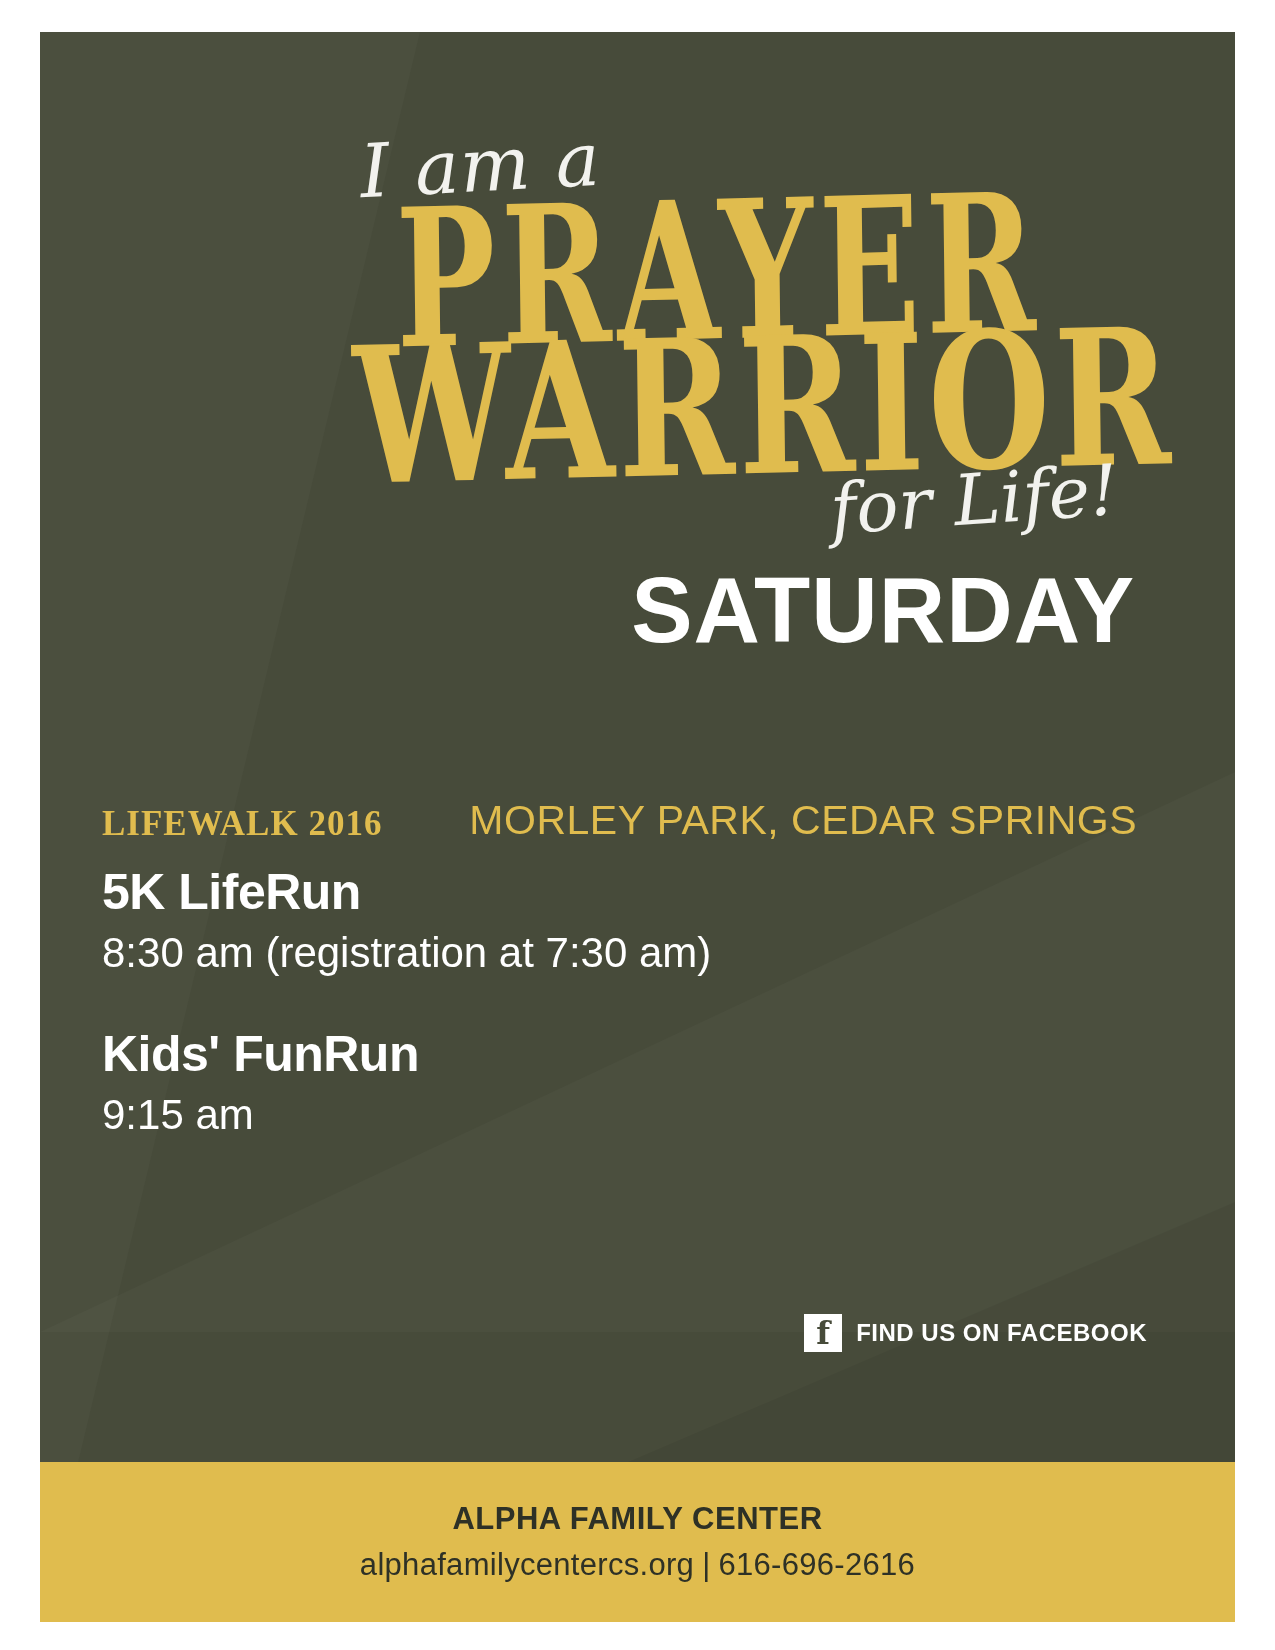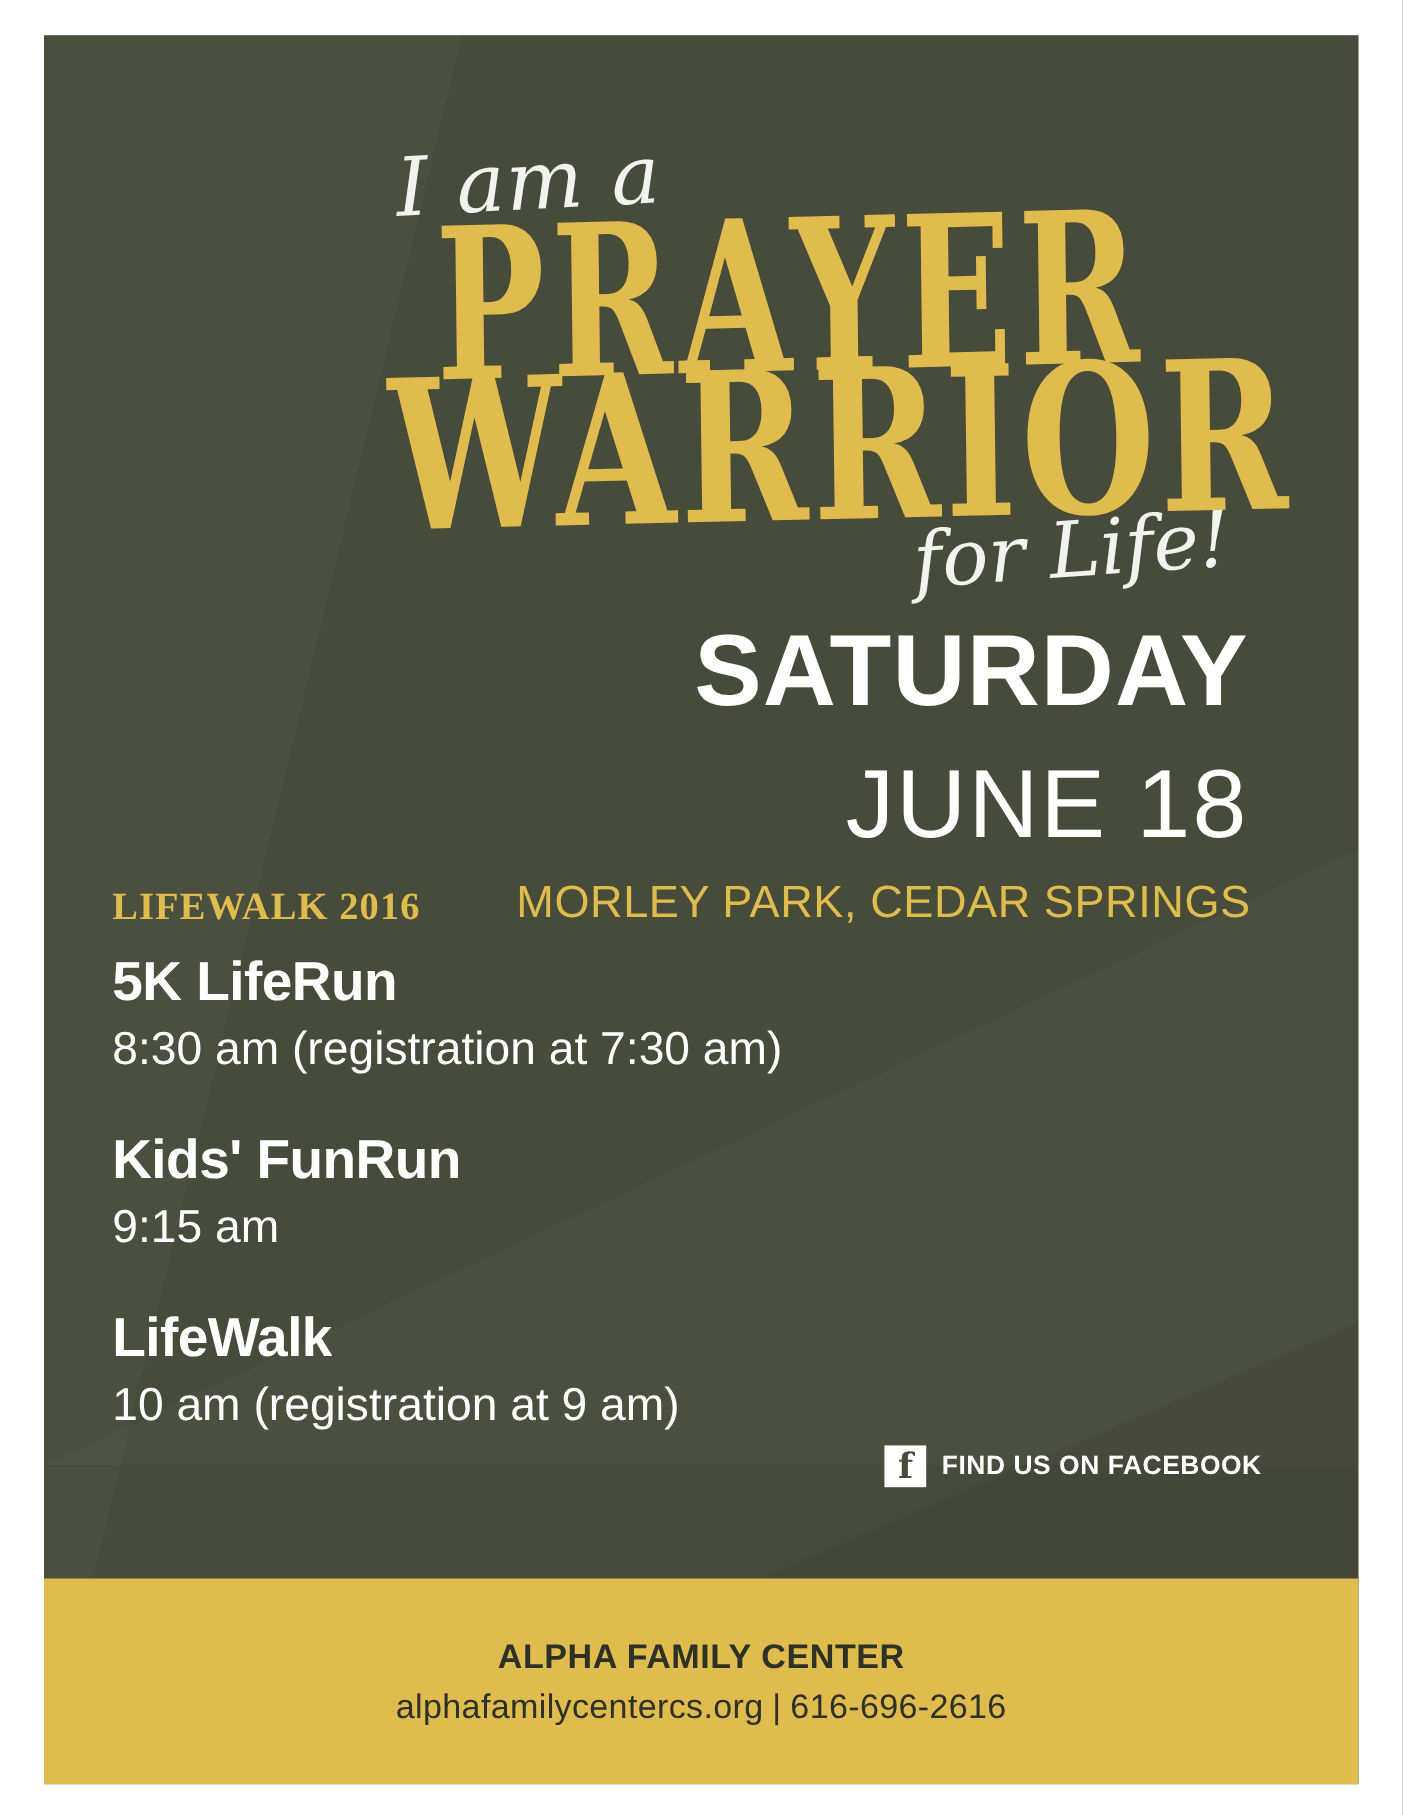--- a/index.html
+++ b/index.html
@@ -206,21 +206,21 @@
     letter-spacing: 0.5px;
     font-weight: bold;
   }
 
   
   .footer {
     position: absolute;
     left: 0;
     bottom: 0;
     width: 100%;
-    height: 187px;
+    height: 160px;
     background: #e0bc4e;
     display: flex;
     flex-direction: column;
     align-items: center;
     justify-content: center;
     gap: 10px;
   }
   .footer-org {
     font-size: 31px;
     font-weight: bold;
@@ -248,38 +248,33 @@
   <div class="content">
 
     <div class="headline">
       <div class="iama">I am a</div>
       <div class="prayer">PRAYER</div>
       <div class="warrior">WARRIOR</div>
       <div class="forlife">for Life!</div>
     </div>
 
     <div class="saturday">SATURDAY</div>
-    <div class="june">JUNE 18</div>
     <div class="place">MORLEY PARK, CEDAR SPRINGS</div>
 
     <div class="lifewalk-label">LIFEWALK 2016</div>
 
     <div class="events">
       <div class="event">
         <div class="event-name">5K LifeRun</div>
         <div class="event-time">8:30 am (registration at 7:30 am)</div>
       </div>
       <div class="event">
         <div class="event-name">Kids' FunRun</div>
         <div class="event-time">9:15 am</div>
       </div>
-      <div class="event">
-        <div class="event-name">LifeWalk</div>
-        <div class="event-time">10 am (registration at 9 am)</div>
-      </div>
     </div>
 
     <div class="facebook">
       <div class="fb-icon">f</div>
       <div class="fb-text">FIND US ON FACEBOOK</div>
     </div>
 
     <div class="footer">
       <div class="footer-org">ALPHA FAMILY CENTER</div>
       <div class="footer-contact">

